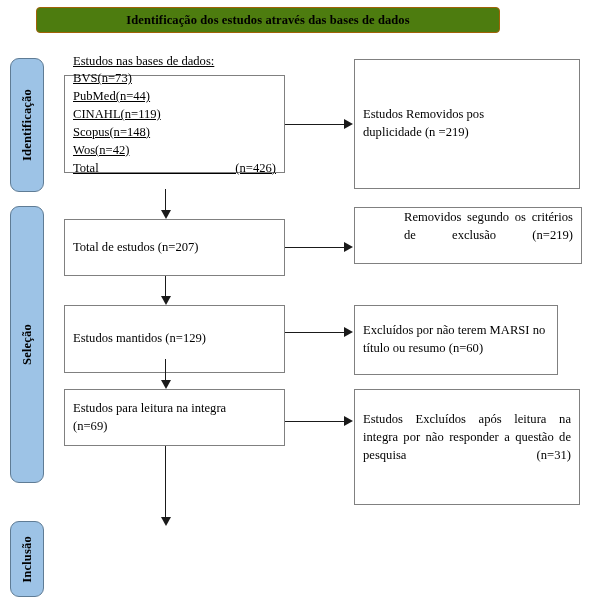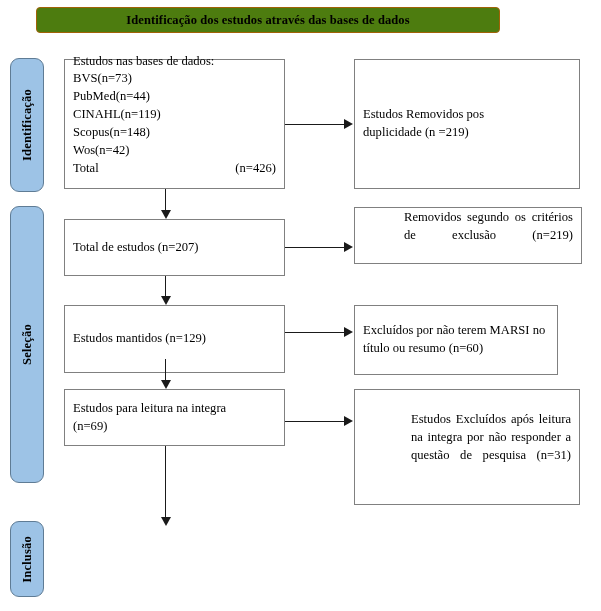--- a/index.html
+++ b/index.html
@@ -125,21 +125,21 @@
   </div>
 
   <div class="stage" style="left:10px; top:206px; width:34px; height:277px;">
     <span class="stage-label">Seleção</span>
   </div>
 
   <div class="stage" style="left:10px; top:521px; width:34px; height:76px;">
     <span class="stage-label">Inclusão</span>
   </div>
 
-  <div class="box justify" style="left:64px; top:59px; width:221px; height:130px;">
+  <div class="box justify" style="left:64px; top:75px; width:221px; height:98px;text-decoration:underline;">
     <div class="box-text">Estudos nas bases de dados:
 BVS(n=73)
 PubMed(n=44)
 CINAHL(n=119)
 Scopus(n=148)
 Wos(n=42)
 Total (n=426)</div>
   </div>
 
   <div class="box" style="left:64px; top:219px; width:221px; height:57px;">
@@ -162,21 +162,21 @@
   </div>
 
   <div class="box justify" style="left:354px; top:207px; width:228px; height:57px;padding-left:41px;">
     <div class="box-text">Removidos segundo os critérios de exclusão (n=219)</div>
   </div>
 
   <div class="box" style="left:354px; top:305px; width:204px; height:70px;">
     <div class="box-text">Excluídos por não terem MARSI no título ou resumo (n=60)</div>
   </div>
 
-  <div class="box justify" style="left:354px; top:389px; width:226px; height:116px;padding-left:48px;">
+  <div class="box justify" style="left:354px; top:389px; width:226px; height:116px;">
     <div class="box-text">Estudos Excluídos após leitura na integra por não responder a questão de pesquisa (n=31)</div>
   </div>
 
   <div class="h-line" style="left:285px; top:124px; width:60px;"></div>
   <div class="arrow-right" style="left:344px; top:119px;"></div>
 
   <div class="h-line" style="left:285px; top:247px; width:60px;"></div>
   <div class="arrow-right" style="left:344px; top:242px;"></div>
 
   <div class="h-line" style="left:285px; top:332px; width:60px;"></div>

